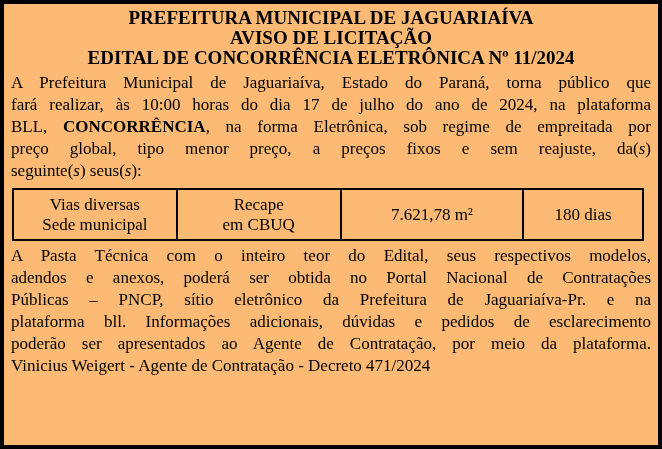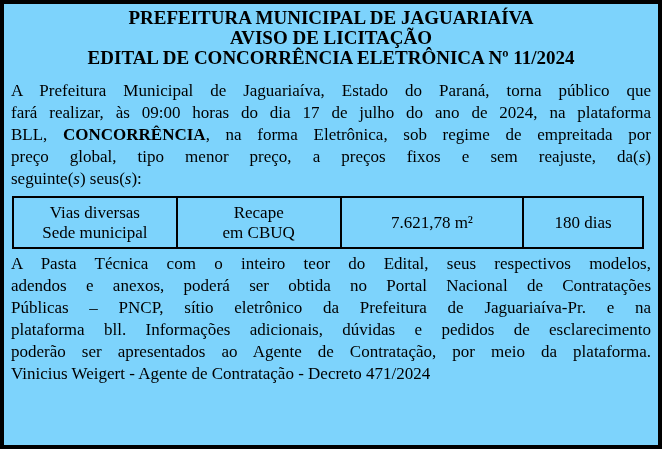--- a/index.html
+++ b/index.html
@@ -4,36 +4,36 @@
 <style>
   html, body {
     margin: 0;
     padding: 0;
     background: #ffffff;
   }
   .sheet {
     box-sizing: border-box;
     width: 662px;
     height: 449px;
-    background: #7dd3fc;
+    background: #fdba74;
     border: 4px solid #000000;
     padding: 4px 7px 0 7px;
     overflow: hidden;
     color: #000000;
     font-family: "Liberation Serif", "DejaVu Serif", serif;
   }
   .title-block { margin: 0; }
   .title-line {
     text-align: center;
     font-weight: bold;
     font-size: 19px;
     line-height: 20px;
     white-space: nowrap;
   }
-  .para { margin-top: 12px; }
+  .para { margin-top: 4px; }
   .jline {
     font-size: 17px;
     line-height: 22px;
     text-align: justify;
     text-align-last: justify;
   }
   .lline {
     font-size: 17px;
     line-height: 22px;
     text-align: left;
@@ -63,21 +63,21 @@
 <div class="sheet">
 
   <div class="title-block">
     <div class="title-line">PREFEITURA MUNICIPAL DE JAGUARIAÍVA</div>
     <div class="title-line">AVISO DE LICITAÇÃO</div>
     <div class="title-line">EDITAL DE CONCORRÊNCIA ELETRÔNICA Nº 11/2024</div>
   </div>
 
   <div class="para">
     <div class="jline">A Prefeitura Municipal de Jaguariaíva, Estado do Paraná, torna público que</div>
-    <div class="jline">fará realizar, às 09:00 horas do dia 17 de julho do ano de 2024, na plataforma</div>
+    <div class="jline">fará realizar, às 10:00 horas do dia 17 de julho do ano de 2024, na plataforma</div>
     <div class="jline"><span>BLL, </span><span class="b">CONCORRÊNCIA</span><span>, na forma Eletrônica, sob regime de empreitada por</span></div>
     <div class="jline"><span>preço global, tipo menor preço,  a preços fixos e sem reajuste, da(</span><span class="i">s</span><span>)</span></div>
     <div class="lline"><span>seguinte(</span><span class="i">s</span><span>) seus(</span><span class="i">s</span><span>):</span></div>
   </div>
 
   <table class="obj">
     <colgroup>
       <col style="width:26%">
       <col style="width:26%">
       <col style="width:29%">

